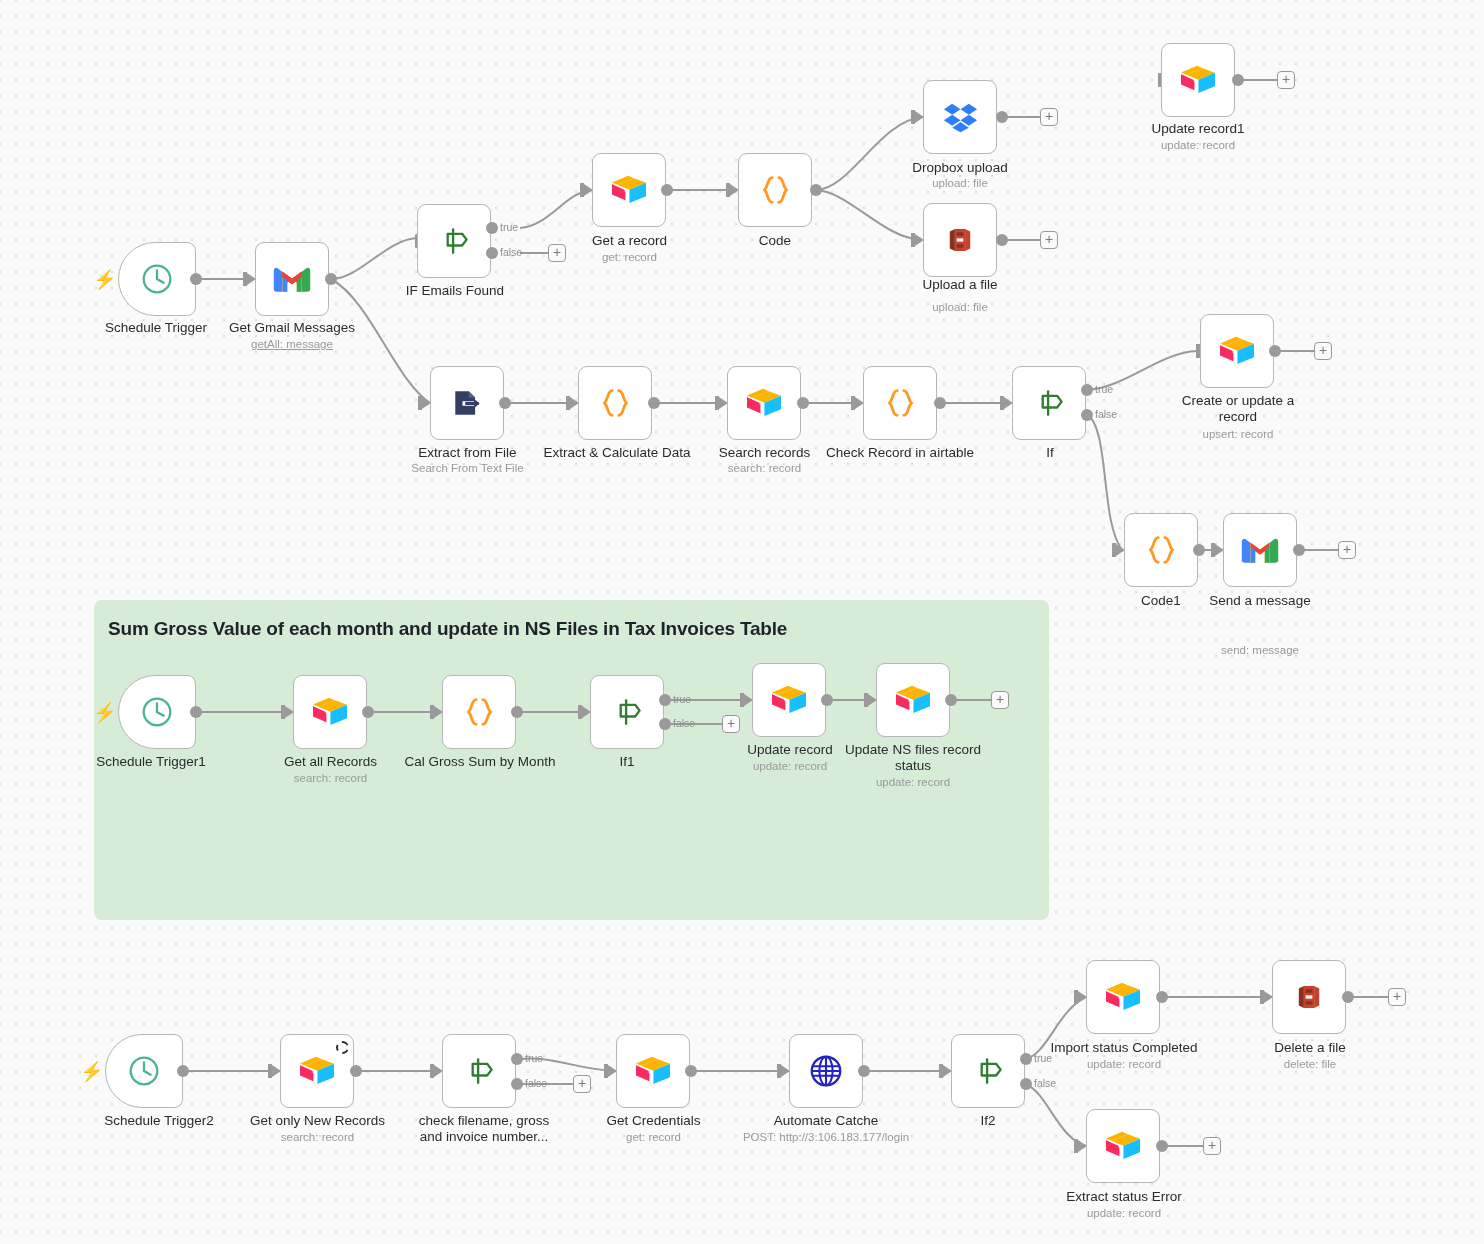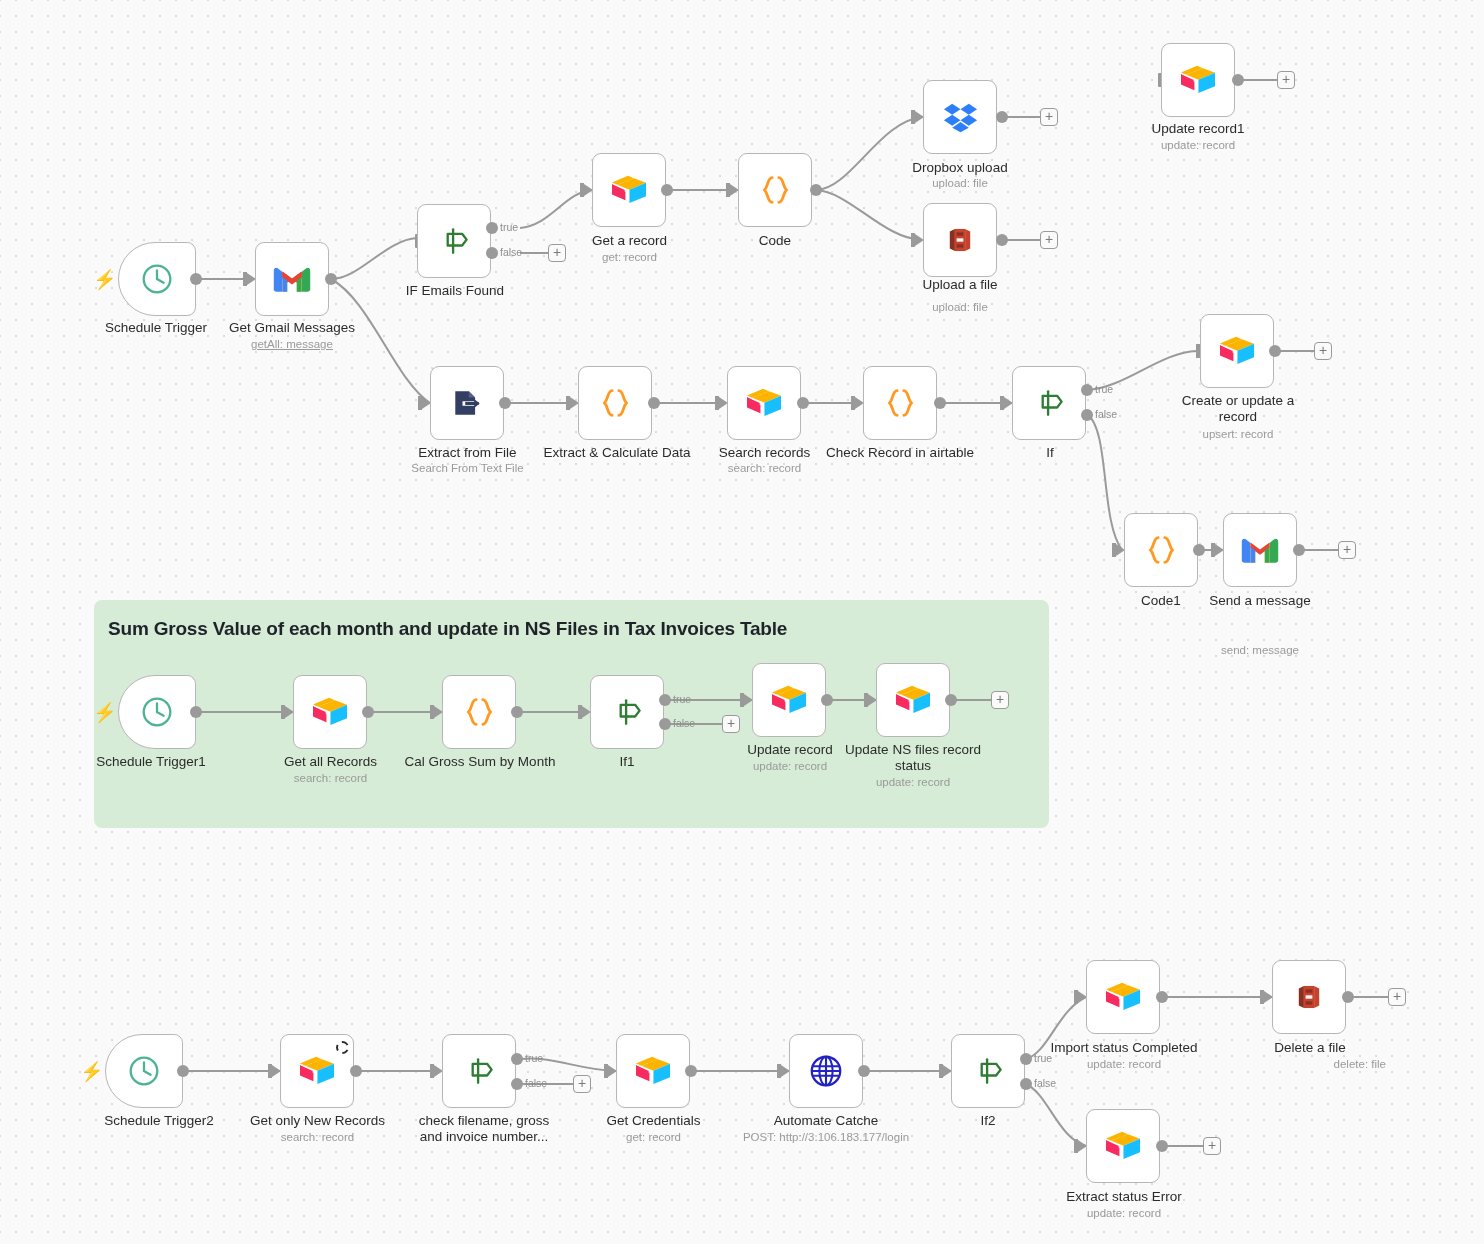--- a/index.html
+++ b/index.html
@@ -100,21 +100,21 @@
   .spinner {
     position:absolute; width:13px; height:13px; border-radius:50%;
     border: 2.2px dashed #2b2b2b;
   }
 </style>
 </head>
 <body>
 
 <div id="canvas">
 
-  <div class="sticky" style="left:94px; top:600px; width:955px; height:228px;">
+  <div class="sticky" style="left:94px; top:600px; width:955px; height:320px;">
     <div class="sticky-title">Sum Gross Value of each month and update in NS Files in Tax Invoices Table</div>
   </div>
 
   <svg class="edges">
     <g stroke="#9a9a9a" stroke-width="2" fill="none">
 
       <path d="M196,279 L250,279"></path>
 
       <path d="M331,279 C360,279 385,240 417,238"></path>
 
@@ -656,21 +656,21 @@
         <path d="M16 18 L24 18 L24 22 L16 22 Z" fill="#f2f2f2"></path>
         <path d="M16 25 L24 25 L24 29 L16 29 Z" fill="#8c2f21"></path>
       </svg>
     </div>
   </div>
   <div class="outdot" style="left:1342px; top:991px;"></div>
   <div class="plusbtn" style="left:1388px; top:988px;">
       <span>+</span>
     </div>
   <div class="label" style="left:1234px; top:1040px; width:152px;">Delete a file</div>
-  <div class="sublabel" style="left:1234px; top:1058px; width:152px;text-align:right;">delete: file</div>
+  <div class="sublabel" style="left:1234px; top:1058px; width:152px;">delete: file</div>
 
   <div class="inarrow" style="left:1074px; top:1139px;"></div>
   <div class="node" style="left:1086px; top:1109px;">
     <div class="node-ico">
       <svg viewBox="0 0 44 38" width="40" height="34">
         <path d="M21 3 L3 10.5 L9 13.2 L27.5 5.8 Z" fill="#fcb400"></path>
         <path d="M9 13.2 L27.5 5.8 L41 11 L22.5 18.7 Z" fill="#fcb400"></path>
         <path d="M22.5 18.7 L41 11 L41 26 L22.5 33.5 Z" fill="#18bfff"></path>
         <path d="M3 12.5 L3 24 L18 30.5 L18 21 Z" fill="#f82b60"></path>
         <path d="M3 12.5 L18 19.2 L10 22.8 L3 19.5 Z" fill="#f82b60"></path>

